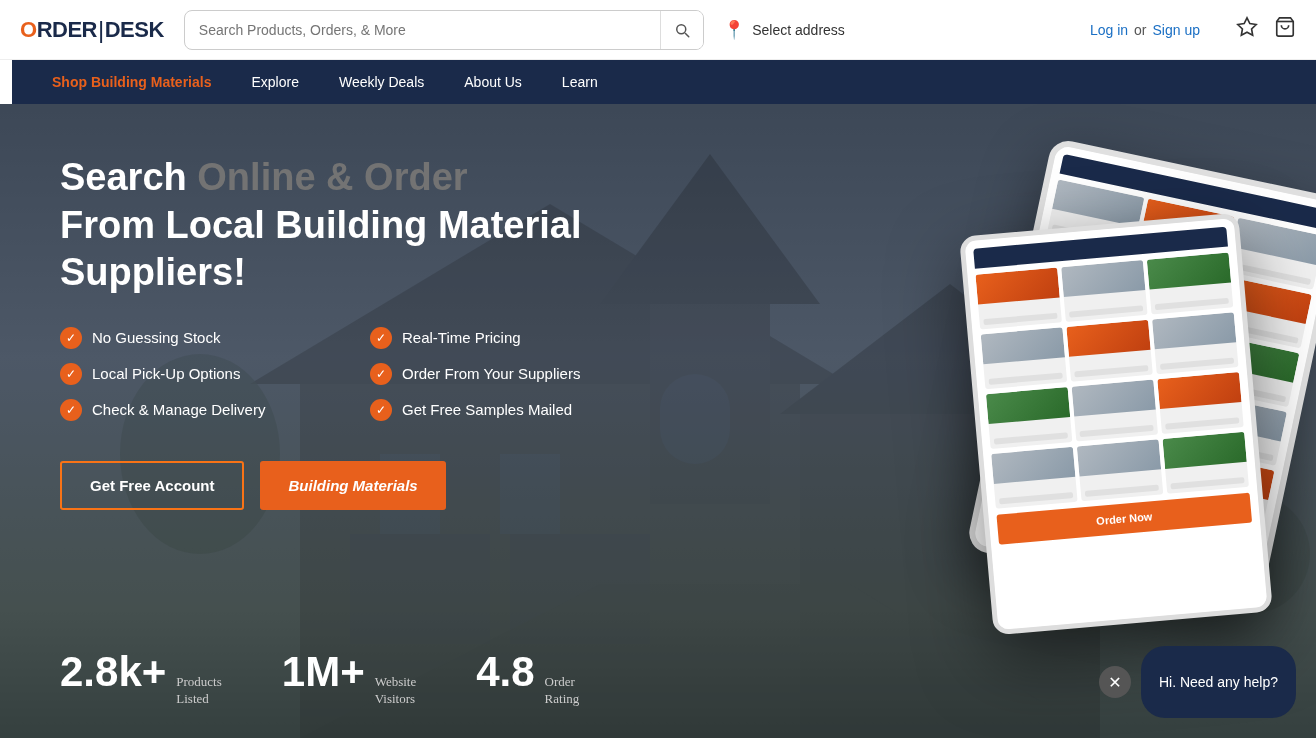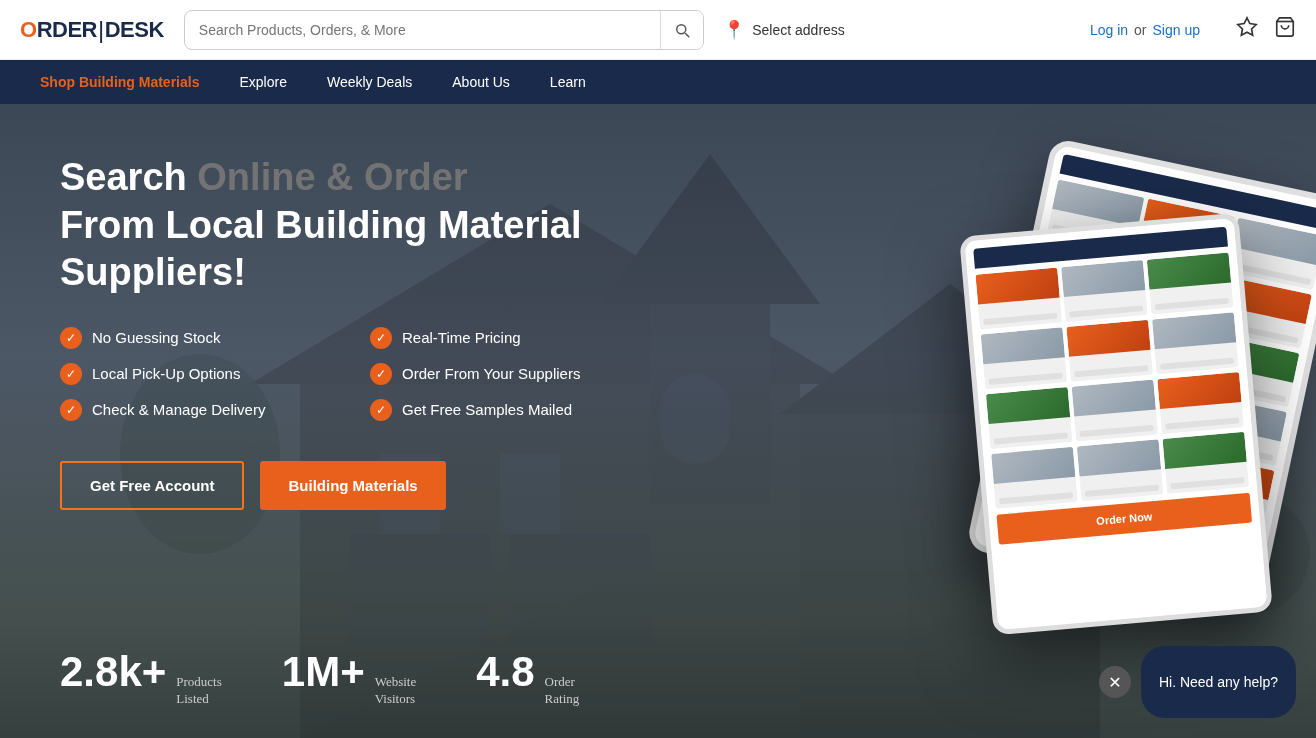--- a/index.html
+++ b/index.html
@@ -96,20 +96,21 @@
     }
 
     
     .navbar {
       background: #1a2a4a;
       display: flex;
       align-items: center;
       padding: 0 20px;
       height: 44px;
       gap: 0;
+      margin-left: 12px;
     }
     .nav-item {
       color: #fff;
       font-size: 14px;
       padding: 0 20px;
       height: 44px;
       display: flex;
       align-items: center;
       cursor: pointer;
       text-decoration: none;
@@ -196,20 +197,21 @@
     .btn-orange {
       padding: 14px 28px;
       border: none;
       color: #fff;
       background: #e8601c;
       font-size: 15px;
       font-weight: 600;
       cursor: pointer;
       border-radius: 3px;
       white-space: nowrap;
+      font-style: italic;
     }
 
     .stats-bar {
       display: flex;
       align-items: flex-end;
       gap: 60px;
       position: absolute;
       bottom: 30px;
       left: 60px;
       z-index: 2;

